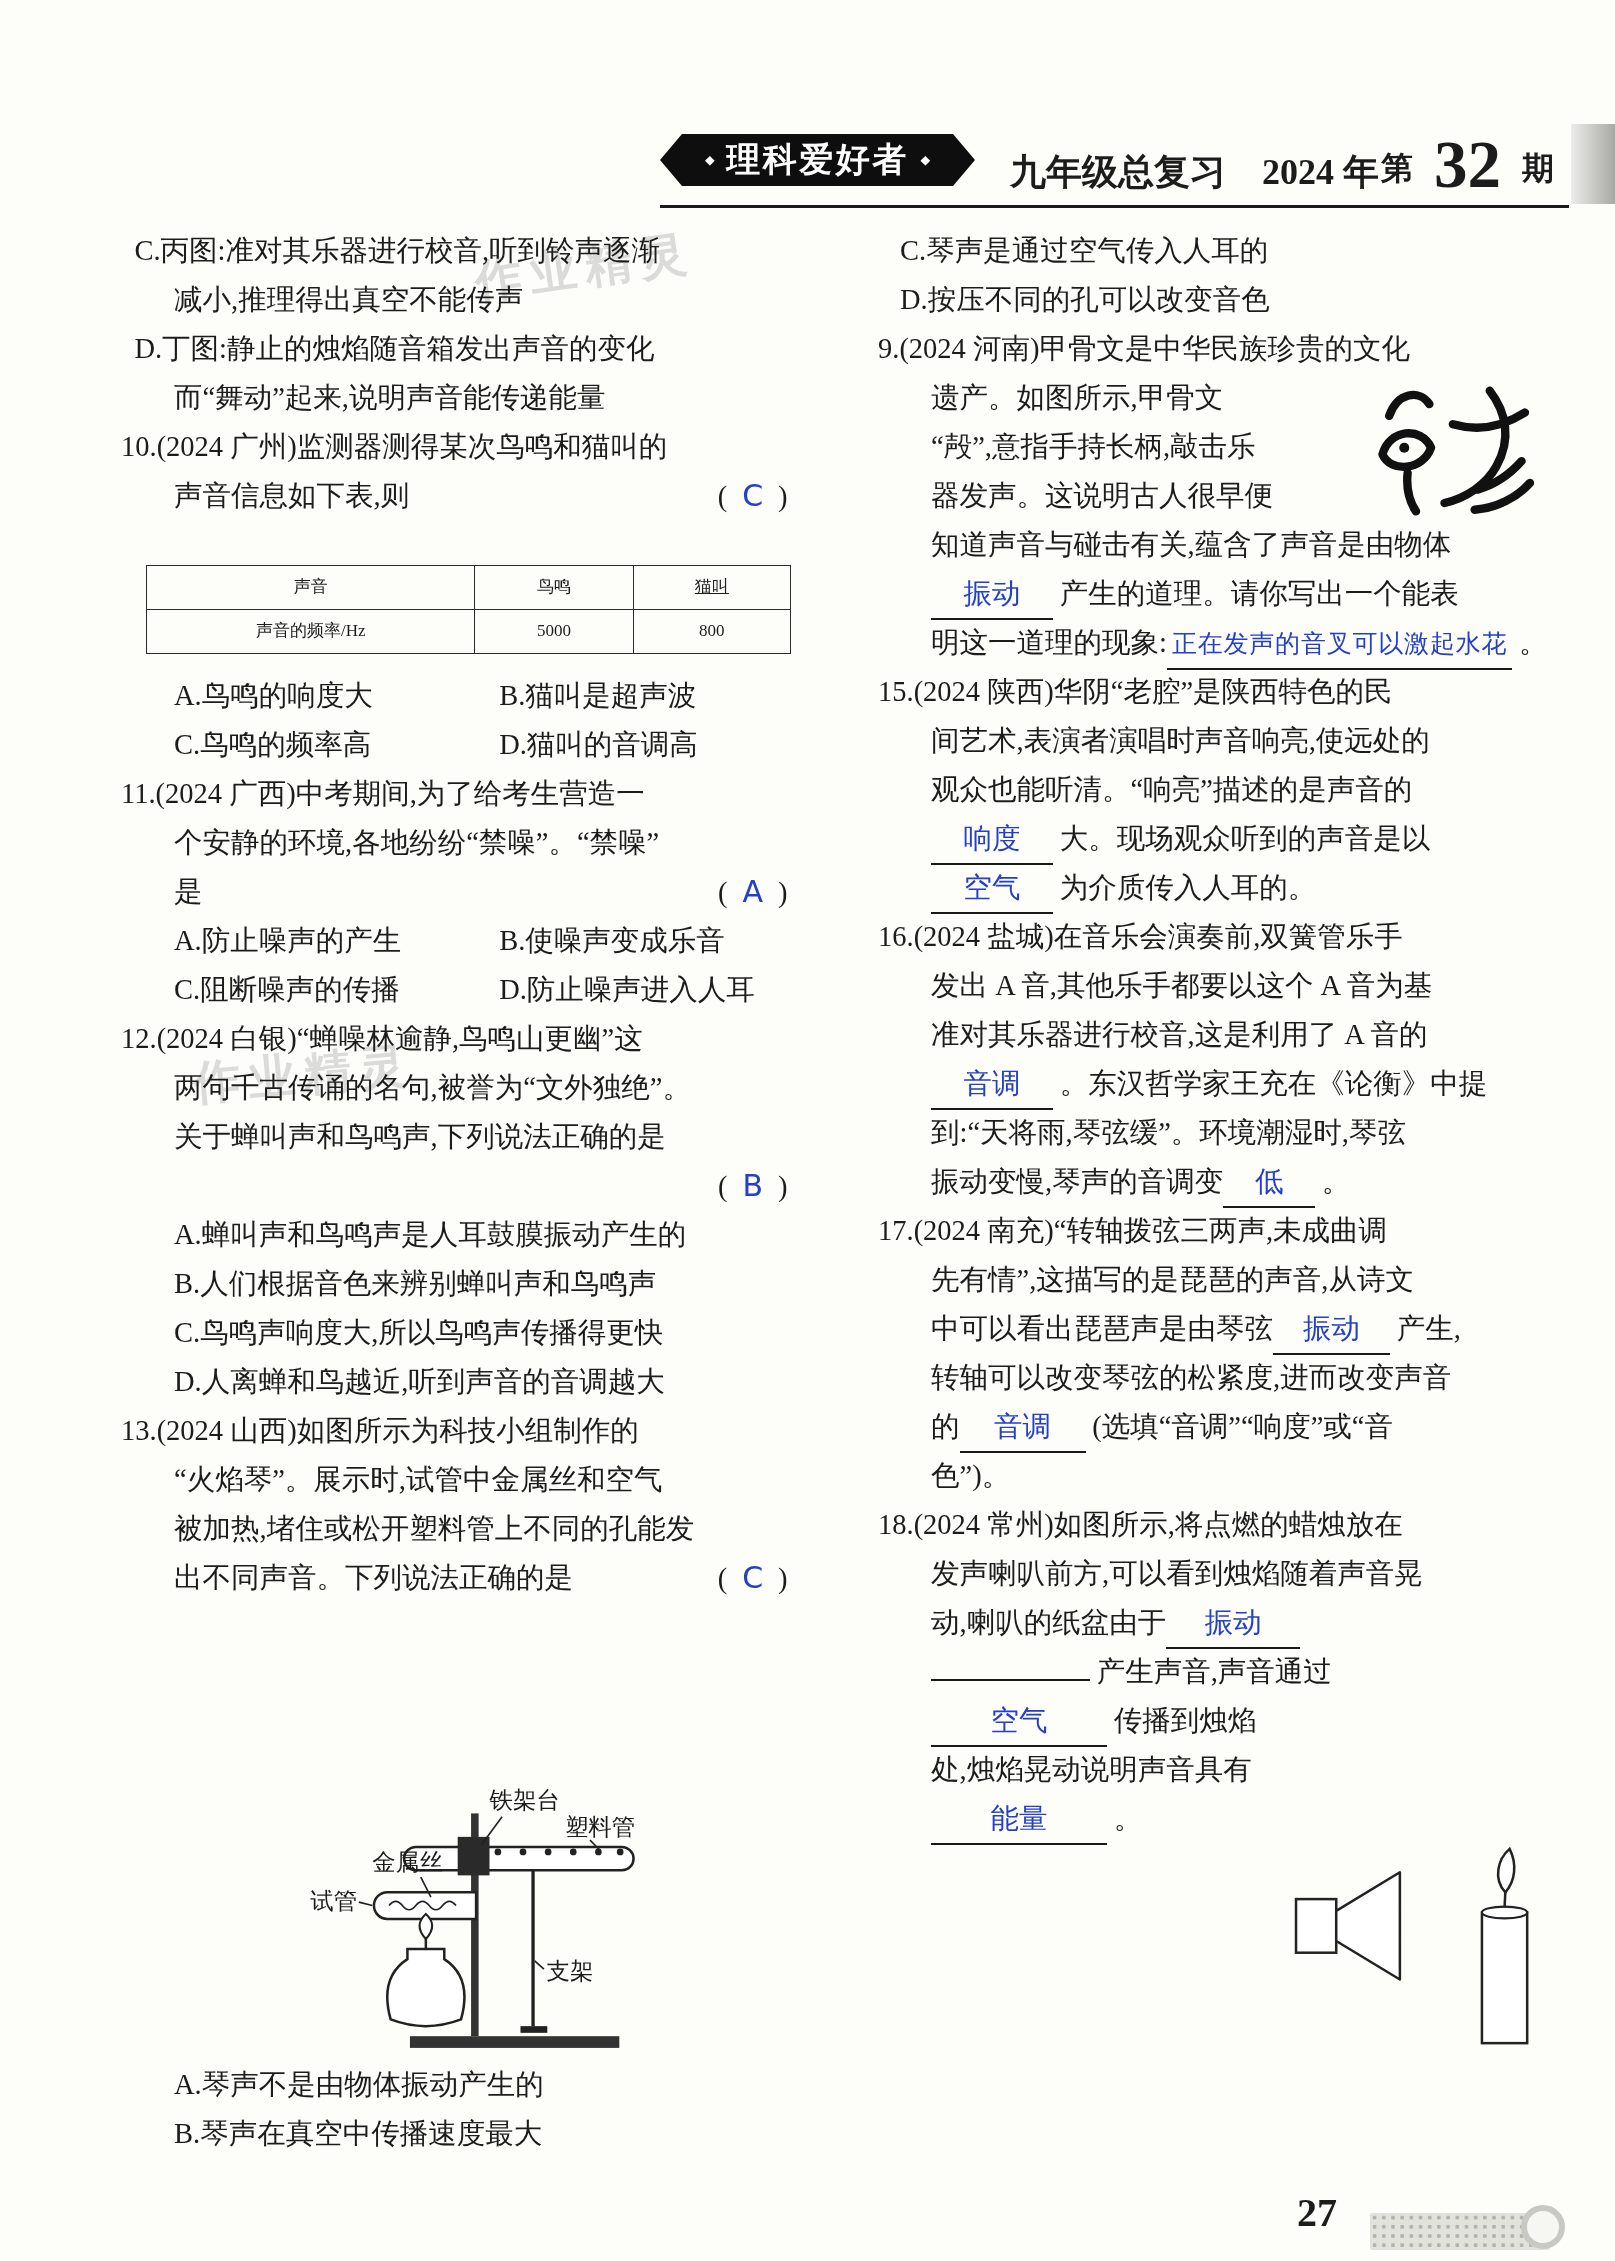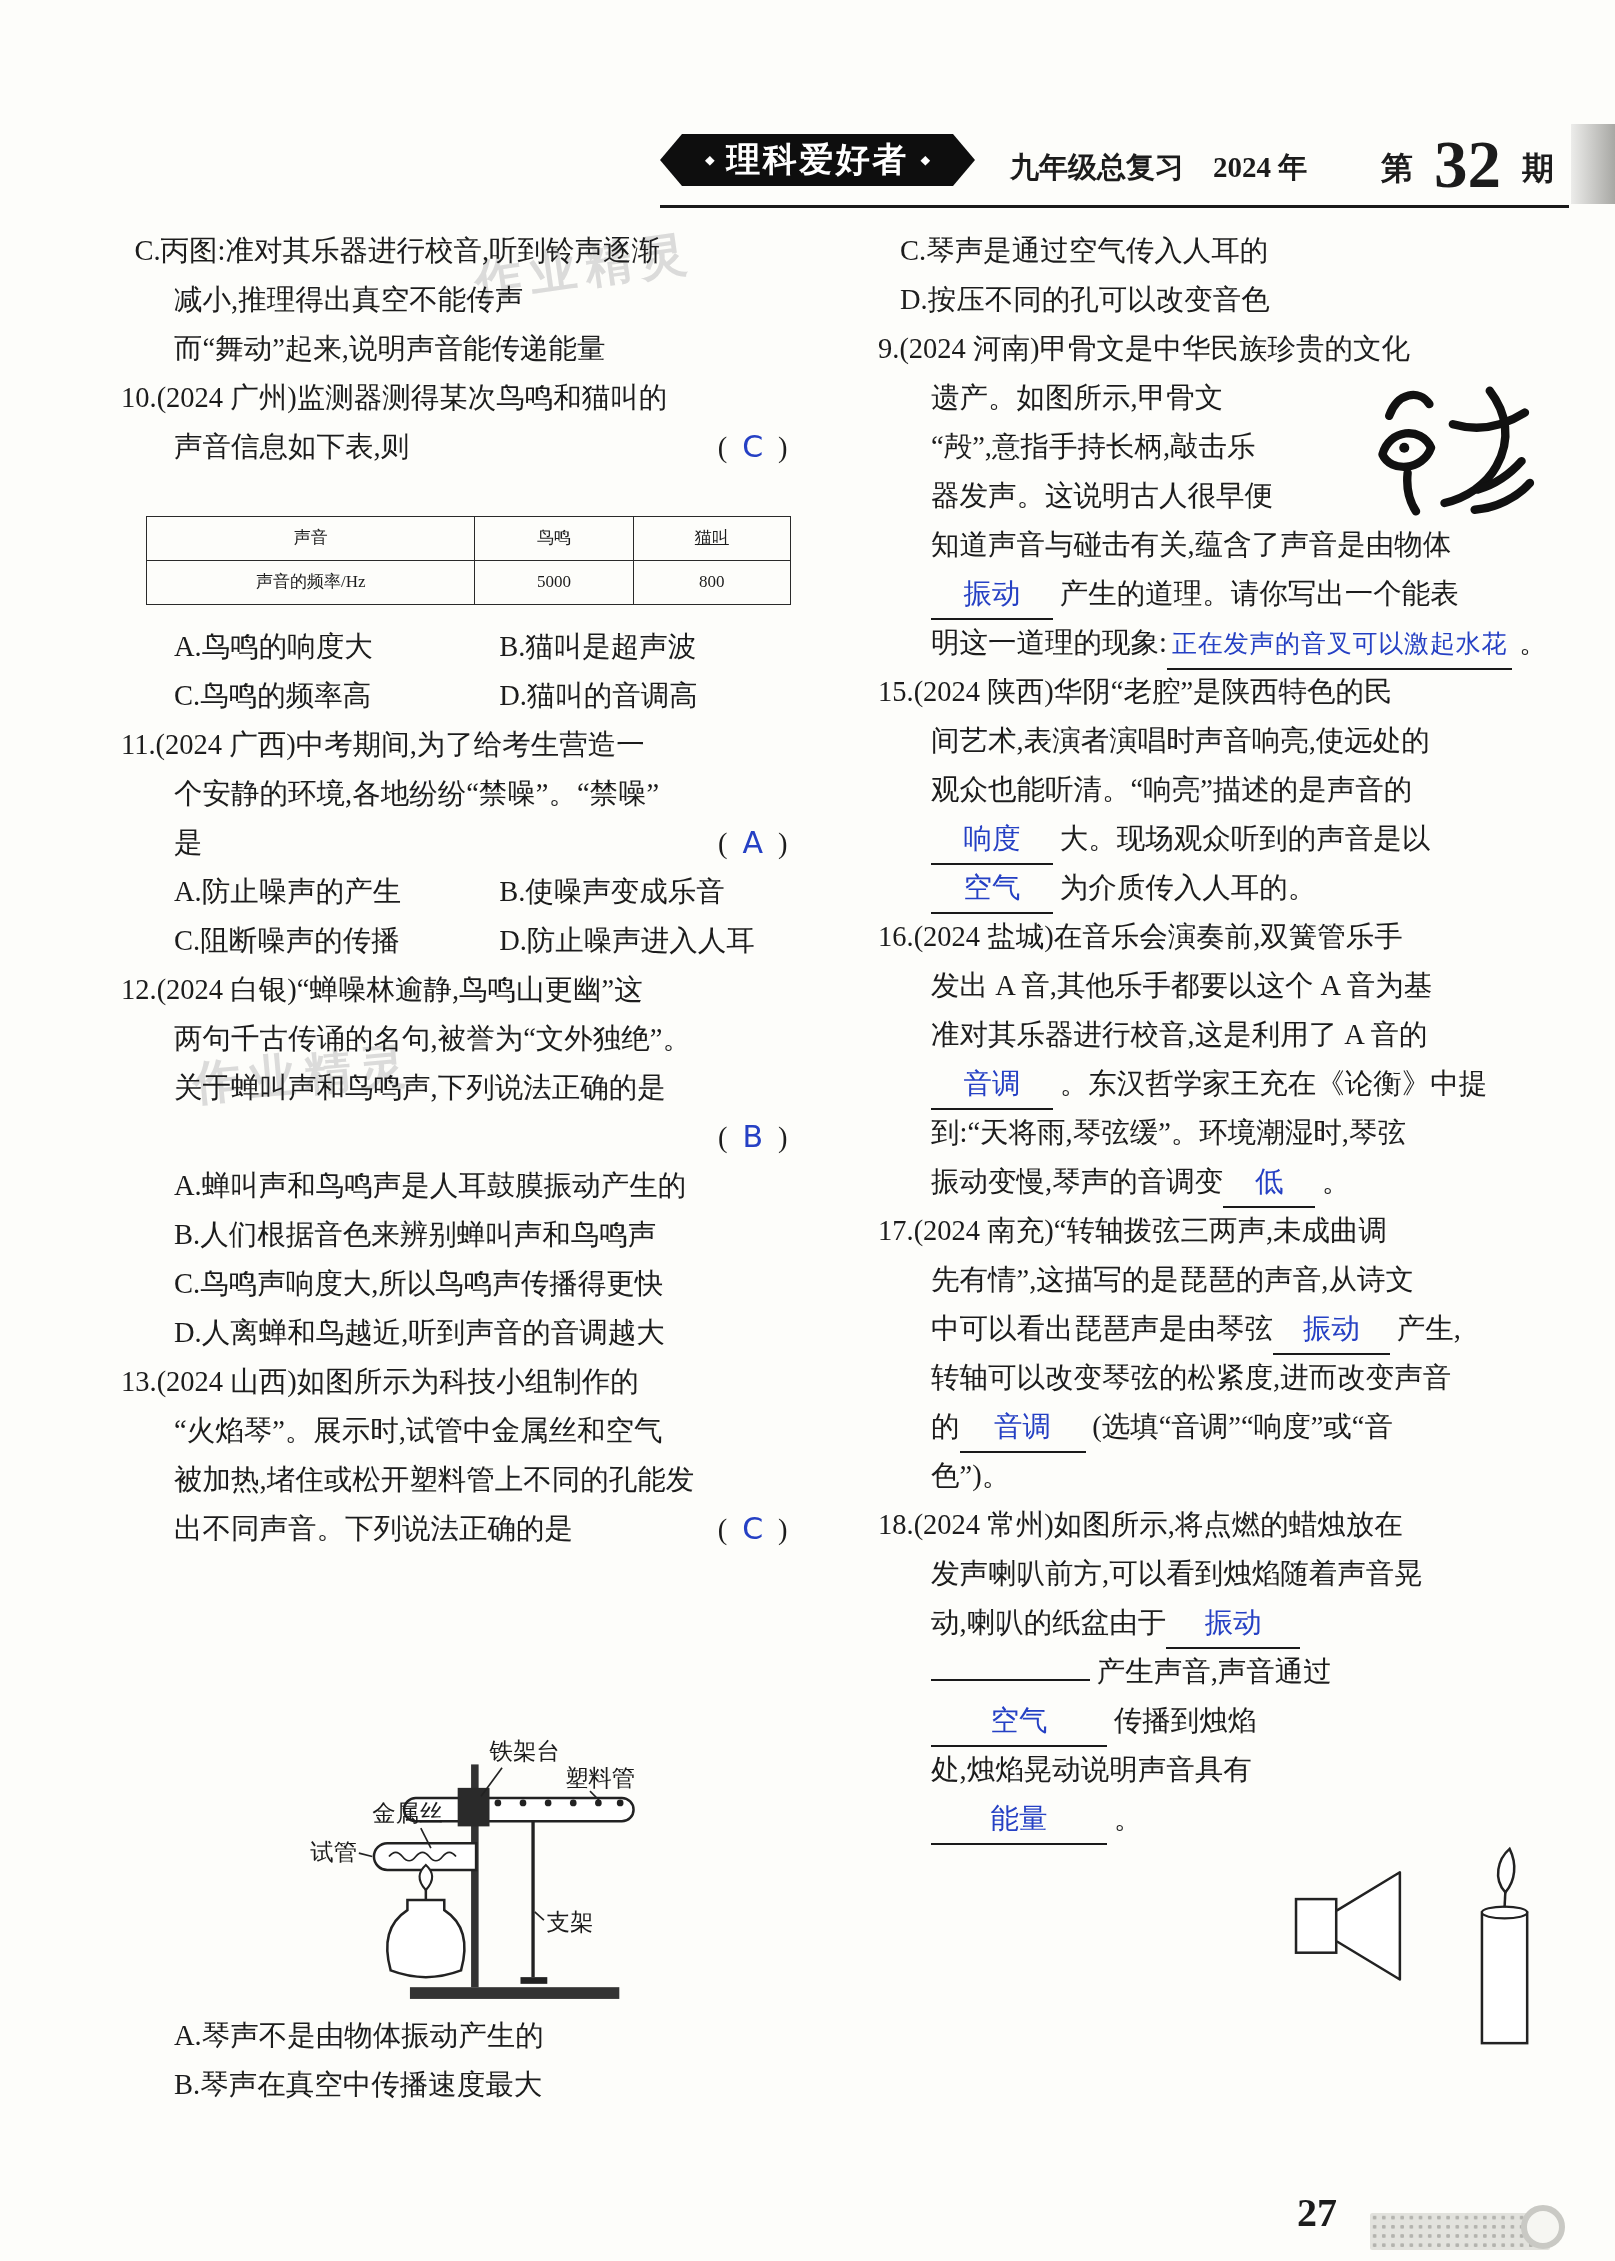--- a/index.html
+++ b/index.html
@@ -6,21 +6,21 @@
   body{margin:0;background:#777;}
   .page{position:relative;width:1616px;height:2261px;margin:0 auto;background:#fdfdfa;
         font-family:"Liberation Serif","DejaVu Serif",serif;color:#1c1c1c;overflow:hidden;}
 
   
   .ribbon{position:absolute;left:660px;top:134px;width:315px;height:52px;background:#0e0e0e;
           clip-path:polygon(0 50%,22px 0,calc(100% - 22px) 0,100% 50%,calc(100% - 22px) 100%,22px 100%);
           display:flex;align-items:center;justify-content:center;gap:11.7px;}
   .ribbon-text{color:#fff;font-size:34px;font-weight:bold;letter-spacing:2.5px;}
   .deco{color:#fff;font-size:12.6px;}
-  .subtitle{position:absolute;left:1010px;top:148px;font-size:29px;font-weight:600;white-space:nowrap;}
+  .subtitle{position:absolute;left:1010px;top:148px;font-size:36px;font-weight:600;white-space:nowrap;}
   .issue{position:absolute;left:1381px;top:124px;height:74px;display:flex;align-items:flex-end;white-space:nowrap;}
   .ip{font-size:32px;font-weight:600;padding-bottom:6.7px;}
   .inum{font-size:67px;font-weight:bold;line-height:1;margin:0 21px;}
   .hrule{position:absolute;left:660px;top:205px;width:909px;height:2.5px;background:#1a1a1a;}
   .corner-shade{position:absolute;left:1571px;top:124px;width:45px;height:80px;
                 background:linear-gradient(to right,#ececea,#a6a6a2);}
 
   
   .wm{position:absolute;color:#c6c6c6;opacity:.6;font-size:47px;font-weight:bold;letter-spacing:8.4px;
       font-family:"DejaVu Sans","Liberation Sans",sans-serif;white-space:nowrap;}
@@ -81,20 +81,21 @@
   </div>
   <div class="hrule"></div>
   <div class="corner-shade"></div>
 
   <div class="wm wm1">作业精灵</div>
   <div class="wm wm2">作业精灵</div>
 
   <div class="col col-left">
     <div class="ln ind1">C.丙图:准对其乐器进行校音,听到铃声逐渐</div>
     <div class="ln ind2">减小,推理得出真空不能传声</div>
+    <div class="ln ind1">D.丁图:静止的烛焰随音箱发出声音的变化</div>
     <div class="ln ind2">而“舞动”起来,说明声音能传递能量</div>
 
     <div class="ln">10.(2024 广州)监测器测得某次鸟鸣和猫叫的</div>
     <div class="ln ind2">
       <span>声音信息如下表,则</span>
       <span class="ansbox">
         <span>(</span><span class="al">C</span><span>)</span>
       </span>
     </div>
     <table class="qtable">

